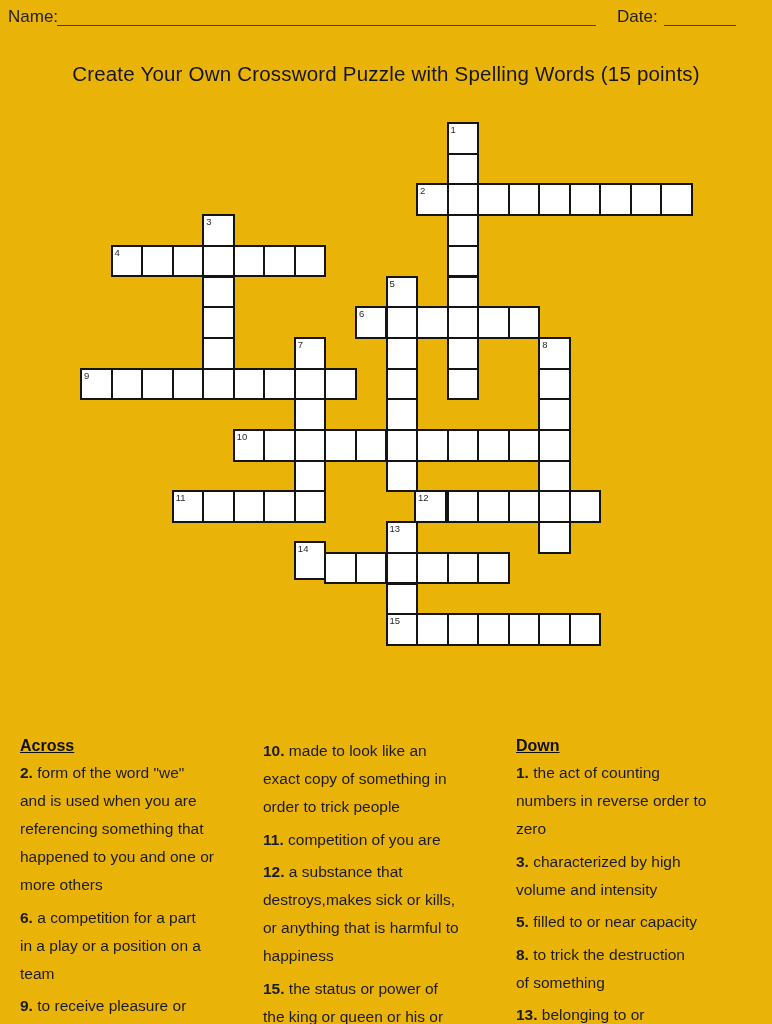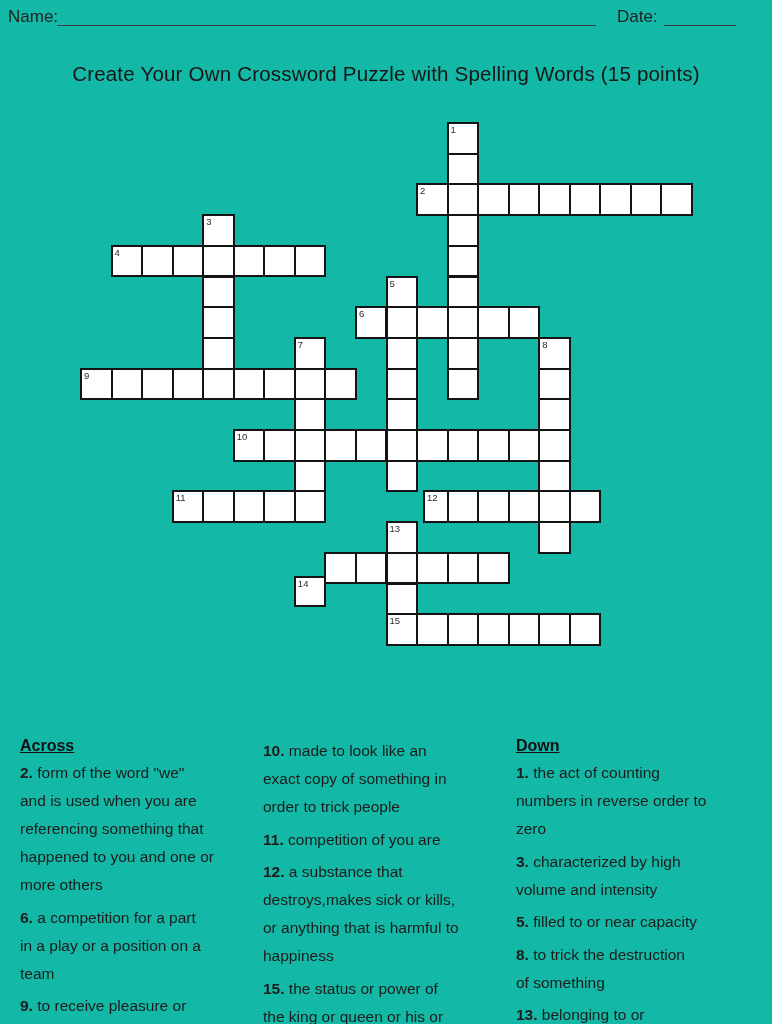--- a/index.html
+++ b/index.html
@@ -1,17 +1,17 @@
 <!DOCTYPE html>
 <html><head>
 <meta charset="utf-8">
 <style>
   html,body { margin:0; padding:0; background:#ffffff; }
   body { width:772px; height:1024px; font-family:"Liberation Sans","DejaVu Sans",sans-serif; color:#1a1a1a; }
-  .page { position:relative; width:772px; height:1024px; background:#14b8a6; overflow:hidden; }
+  .page { position:relative; width:772px; height:1024px; background:#eab308; overflow:hidden; }
 
   
   .hdr-label { position:absolute; top:7px; font-size:17px; color:#222; }
   .name-label { left:8px; }
   .date-label { left:617px; }
   .hdr-line { position:absolute; top:10px; height:15px; border-bottom:1.7px solid #3b3b3b; }
   .name-line { left:57px; width:539px; }
   .date-line { left:664px; width:72px; }
 
   
@@ -132,36 +132,36 @@
       <div class="cell" style="left: 416.05px; top: 429px; width: 32.55px; height: 32.7px;"></div>
       <div class="cell" style="left: 446.6px; top: 429px; width: 32.55px; height: 32.7px;"></div>
       <div class="cell" style="left: 477.15px; top: 429px; width: 32.55px; height: 32.7px;"></div>
       <div class="cell" style="left: 507.7px; top: 429px; width: 32.55px; height: 32.7px;"></div>
       <div class="cell" style="left: 171.65px; top: 490.4px; width: 32.55px; height: 32.7px;">
         <span class="cell-num">11</span>
       </div>
       <div class="cell" style="left: 202.2px; top: 490.4px; width: 32.55px; height: 32.7px;"></div>
       <div class="cell" style="left: 232.75px; top: 490.4px; width: 32.55px; height: 32.7px;"></div>
       <div class="cell" style="left: 263.3px; top: 490.4px; width: 32.55px; height: 32.7px;"></div>
-      <div class="cell" style="left: 423px; top: 490.4px; width: 32.55px; height: 32.7px;">
+      <div class="cell" style="left: 414px; top: 490.4px; width: 32.55px; height: 32.7px;">
         <span class="cell-num">12</span>
       </div>
       <div class="cell" style="left: 446.6px; top: 490.4px; width: 32.55px; height: 32.7px;"></div>
       <div class="cell" style="left: 477.15px; top: 490.4px; width: 32.55px; height: 32.7px;"></div>
       <div class="cell" style="left: 507.7px; top: 490.4px; width: 32.55px; height: 32.7px;"></div>
       <div class="cell" style="left: 568.8px; top: 490.4px; width: 32.55px; height: 32.7px;"></div>
       <div class="cell" style="left: 385.5px; top: 521.1px; width: 32.55px; height: 32.7px;">
         <span class="cell-num">13</span>
       </div>
       <div class="cell" style="left: 385.5px; top: 551.8px; width: 32.55px; height: 32.7px;"></div>
       <div class="cell" style="left: 385.5px; top: 582.5px; width: 32.55px; height: 32.7px;"></div>
       <div class="cell" style="left: 385.5px; top: 613.2px; width: 32.55px; height: 32.7px;">
         <span class="cell-num">15</span>
       </div>
-      <div class="cell" style="left: 293.85px; top: 576px; width: 32.55px; height: 31px;">
+      <div class="cell" style="left: 293.85px; top: 541px; width: 32.55px; height: 39px;">
         <span class="cell-num">14</span>
       </div>
       <div class="cell" style="left: 324.4px; top: 551.8px; width: 32.55px; height: 32.7px;"></div>
       <div class="cell" style="left: 354.95px; top: 551.8px; width: 32.55px; height: 32.7px;"></div>
       <div class="cell" style="left: 416.05px; top: 551.8px; width: 32.55px; height: 32.7px;"></div>
       <div class="cell" style="left: 446.6px; top: 551.8px; width: 32.55px; height: 32.7px;"></div>
       <div class="cell" style="left: 477.15px; top: 551.8px; width: 32.55px; height: 32.7px;"></div>
       <div class="cell" style="left: 416.05px; top: 613.2px; width: 32.55px; height: 32.7px;"></div>
       <div class="cell" style="left: 446.6px; top: 613.2px; width: 32.55px; height: 32.7px;"></div>
       <div class="cell" style="left: 477.15px; top: 613.2px; width: 32.55px; height: 32.7px;"></div>

